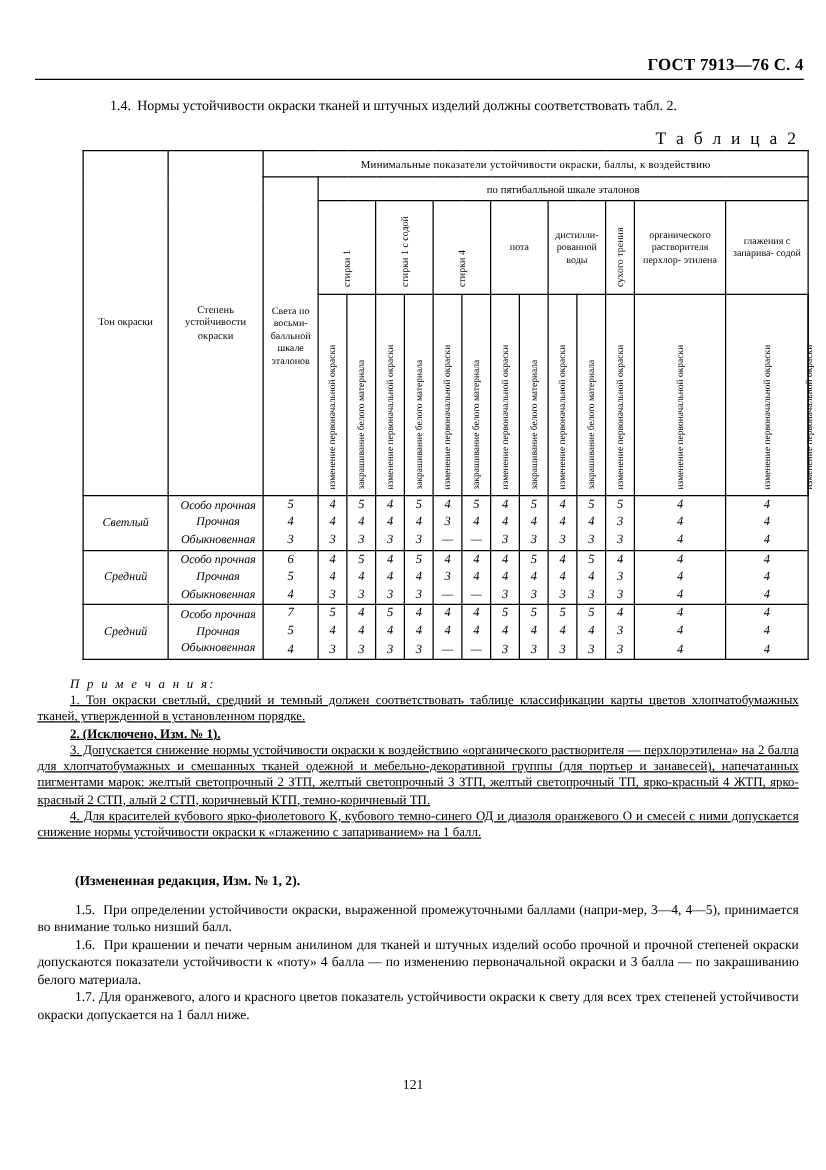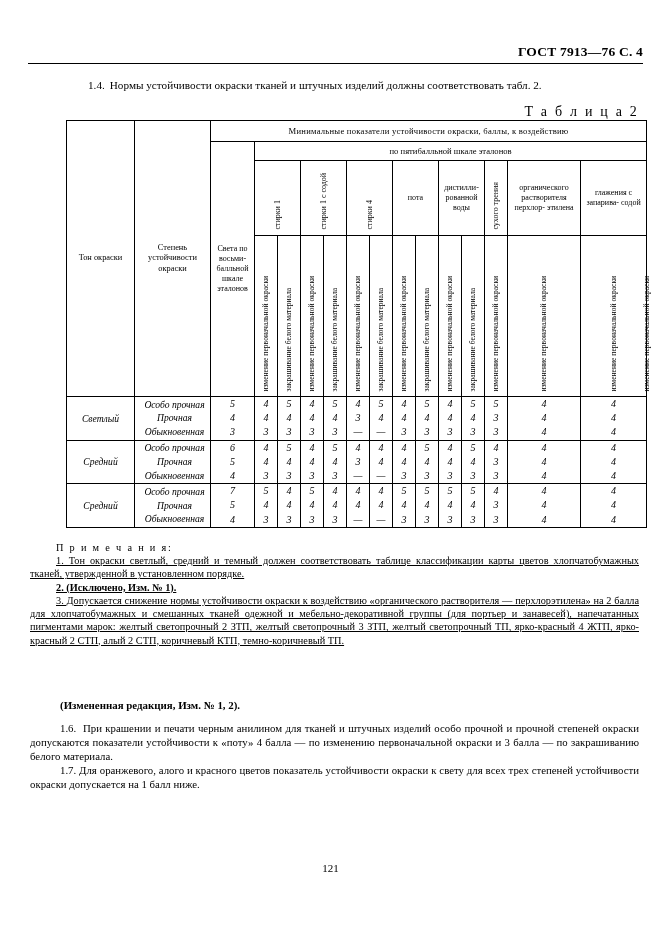--- a/index.html
+++ b/index.html
@@ -176,20 +176,21 @@
     right: 22px;
     font-size: 10.3px;
     line-height: 1.285;
     text-align: justify;
   }
   .notes p { margin: 0; }
   .notes .ind { text-indent: 26px; text-decoration: underline; }
   .notes .title-sp {
     letter-spacing: 1.8px;
     text-indent: 26px;
+    font-style: italic;
   }
   .b { font-weight: bold; }
 
   .clause {
     text-align: justify;
     font-size: 10.8px;
     line-height: 1.3;
   }
   .clause p { margin: 0; text-indent: 30px; }
 
@@ -558,24 +559,28 @@
       </tr>
     </tbody>
       </table>
   </div>
 
   <div class="notes">
     <p class="title-sp">П р и м е ч а н и я:</p>
     <p class="ind">1. Тон окраски светлый, средний и темный должен соответствовать таблице классификации карты цветов хлопчатобумажных тканей, утвержденной в установленном порядке.</p>
     <p class="ind b">2. (Исключено, Изм. № 1).</p>
     <p class="ind">3. Допускается снижение нормы устойчивости окраски к воздействию «органического растворителя — перхлорэтилена» на 2 балла для хлопчатобумажных и смешанных тканей одежной и мебельно-декоративной группы (для портьер и занавесей), напечатанных пигментами марок: желтый светопрочный 2 ЗТП, желтый светопрочный 3 ЗТП, желтый светопрочный ТП, ярко-красный 4 ЖТП, ярко-красный 2 СТП, алый 2 СТП, коричневый КТП, темно-коричневый ТП.</p>
+    <p class="ind">4. Для красителей кубового ярко-фиолетового К, кубового темно-синего ОД и диазоля оранжевого О и смесей с ними допускается снижение нормы устойчивости окраски к «глажению с запариванием» на 1 балл.</p>
   </div>
 
   <div class="sec2">
     <p class="b" style="text-indent:30px;font-size:10.9px;margin:0 0 10px 0;">(Измененная редакция, Изм. № 1, 2).</p>
+    <div class="clause">
+      <p><span>1.5.</span>&nbsp;&nbsp;<span>При определении устойчивости окраски, выраженной промежуточными баллами (напри-мер, 3—4, 4—5), принимается во внимание только низший балл.</span></p>
+    </div>
     <div class="clause">
       <p><span>1.6.</span>&nbsp;&nbsp;<span>При крашении и печати черным анилином для тканей и штучных изделий особо прочной и прочной степеней окраски допускаются показатели устойчивости к «поту» 4 балла — по изменению первоначальной окраски и 3 балла — по закрашиванию белого материала.</span></p>
     </div>
     <div class="clause">
       <p><span>1.7.</span>&nbsp;<span>Для оранжевого, алого и красного цветов показатель устойчивости окраски к свету для всех трех степеней устойчивости окраски допускается на 1 балл ниже.</span></p>
     </div>
   </div>
 
   <div class="pageno">121</div>
 </div>

